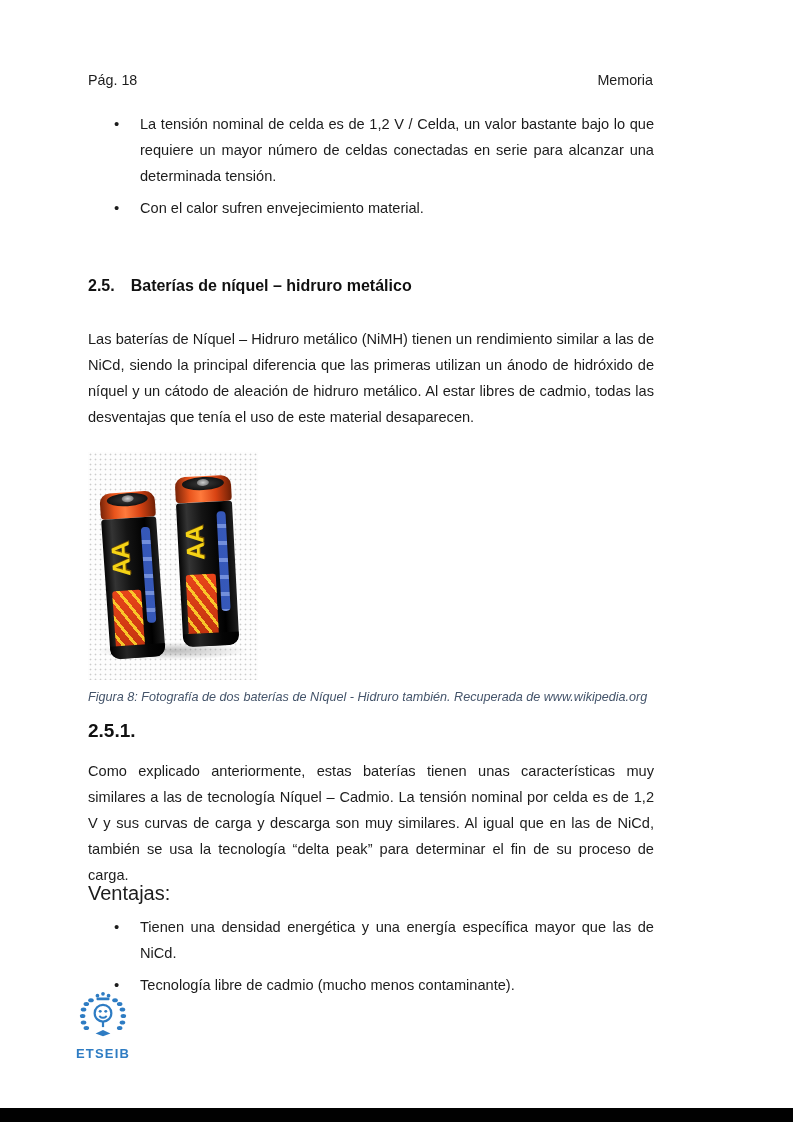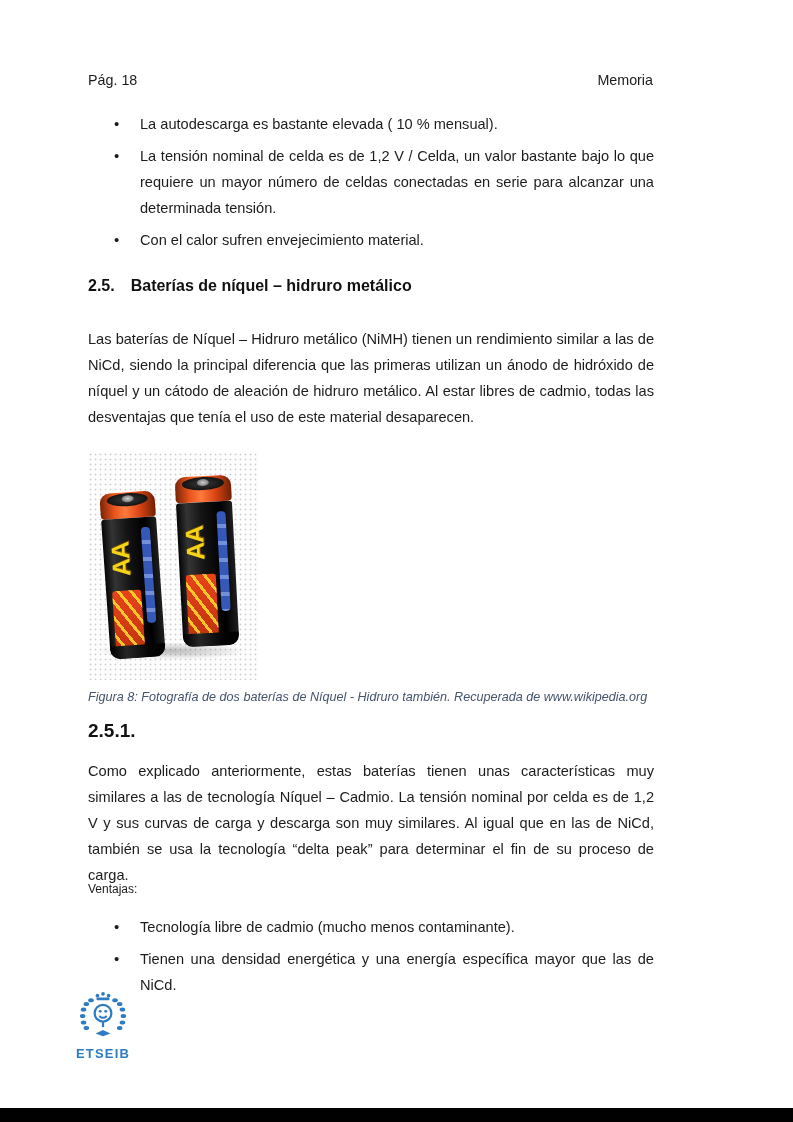--- a/index.html
+++ b/index.html
@@ -43,21 +43,21 @@
     font-size:16px; font-weight:bold; color:#111;
   }
   .h-subsection {
     position:absolute; top:720px; left:88px; width:620px;
     display:flex; gap:15px;
     font-size:19px; font-weight:bold; color:#111;
   }
 
   .p1 { position:absolute; top:326px; left:88px; width:566px; }
   .p2 { position:absolute; top:758px; left:88px; width:566px; }
-  .ventajas { position:absolute; top:882px; left:88px; font-size:12px; }
+  .ventajas { position:absolute; top:882px; left:88px; font-size:20px; }
 
   
   .figure {
     position:absolute; top:452px; left:88px; width:170px; height:228px;
     background-color:#fdfdfd;
     background-image:radial-gradient(circle, #cccccc 0.8px, rgba(0,0,0,0) 1.1px);
     background-size:5px 5px;
     overflow:hidden;
   }
   .floor-shadow {
@@ -139,21 +139,20 @@
 <body>
 
 <div class="page">
 
   <div class="header">
     <span>Pág. 18</span>
     <span>Memoria</span>
   </div>
 
   <ul class="bullets bullets-top body-text">
-    <li>La autodescarga es bastante elevada ( 10 % mensual).</li>
     <li>La tensión nominal de celda es de 1,2 V / Celda, un valor bastante bajo lo que requiere un mayor número de celdas conectadas en serie para alcanzar una determinada tensión.</li>
     <li>Con el calor sufren envejecimiento material.</li>
   </ul>
 
   <div class="h-section">
     <span>2.5.</span>
     <span>Baterías de níquel – hidruro metálico</span>
   </div>
 
   <p class="p1 body-text">Las baterías de Níquel – Hidruro metálico (NiMH) tienen un rendimiento similar a las de NiCd, siendo la principal diferencia que las primeras utilizan un ánodo de hidróxido de níquel y un cátodo de aleación de hidruro metálico. Al estar libres de cadmio, todas las desventajas que tenía el uso de este material desaparecen.</p>
@@ -190,22 +189,22 @@
 
   <div class="h-subsection">
     <span>2.5.1.</span>
   </div>
 
   <p class="p2 body-text">Como explicado anteriormente, estas baterías tienen unas características muy similares a las de tecnología Níquel – Cadmio. La tensión nominal por celda es de 1,2 V y sus curvas de carga y descarga son muy similares. Al igual que en las de NiCd, también se usa la tecnología “delta peak” para determinar el fin de su proceso de carga.</p>
 
   <div class="ventajas">Ventajas:</div>
 
   <ul class="bullets bullets-ventajas body-text">
+    <li>Tienen una densidad energética y una energía específica mayor que las de NiCd.</li>
     <li>Tecnología libre de cadmio (mucho menos contaminante).</li>
-    <li>Tienen una densidad energética y una energía específica mayor que las de NiCd.</li>
   </ul>
 
   <div class="logo">
     <svg width="60" height="50" viewBox="0 0 64 54">
       <g fill="#2e7cc3" stroke="#2e7cc3">
 
         <circle cx="26" cy="5" r="2" stroke="none"></circle>
         <circle cx="32" cy="3" r="2" stroke="none"></circle>
         <circle cx="38" cy="5" r="2" stroke="none"></circle>
         <rect x="25" y="7" width="14" height="3" rx="1" stroke="none"></rect>

